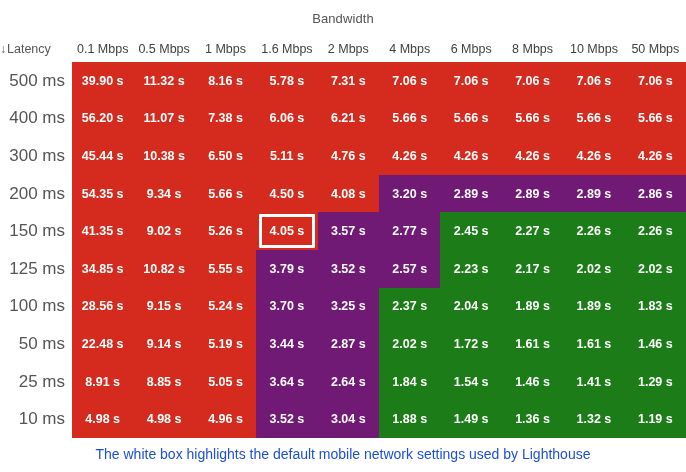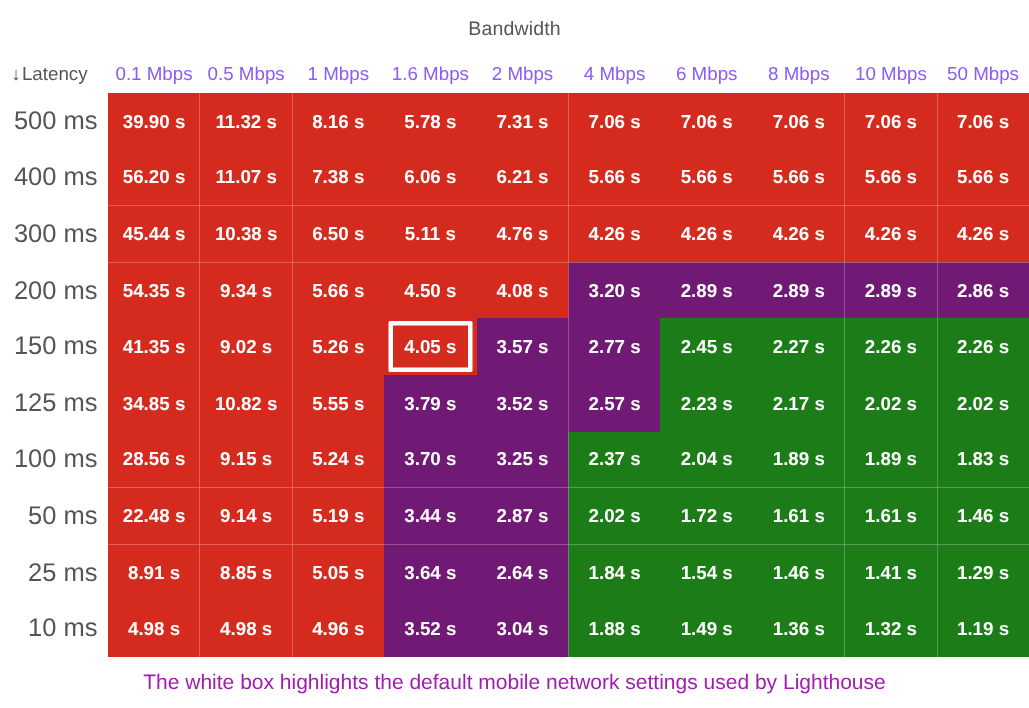--- a/index.html
+++ b/index.html
@@ -41,36 +41,36 @@
     left: 0;
     top: 39px;
     width: 686px;
     height: 19px;
     display: flex;
     align-items: center;
   }
   .latency-corner {
     width: 72px;
     flex: 0 0 72px;
-    text-align: center;
+    text-align: left;
     padding-right: 6px;
     font-size: 12.5px;
     color: #555555;
     white-space: nowrap;
   }
   .latency-corner .arrow-glyph {
     font-size: 12px;
     color: #555555;
     margin-right: 1px;
   }
   .col-head {
     flex: 1 1 0;
     text-align: center;
     font-size: 12.5px;
-    color: #8b5cf6;
+    color: #404040;
     white-space: nowrap;
   }
 
   
   .grid-wrap {
     position: absolute;
     left: 0;
     top: 62px;
     width: 686px;
     height: 376px;
@@ -125,21 +125,21 @@
   }
 
   
   .caption {
     position: absolute;
     left: 0;
     top: 446px;
     width: 686px;
     text-align: center;
     font-size: 14px;
-    color: #a21caf;
+    color: #1d4ed8;
   }
 </style>
 </head>
 <body>
 
 <div id="page">
 
   <div class="chart-title">Bandwidth</div>
 
   <div class="header-row">

